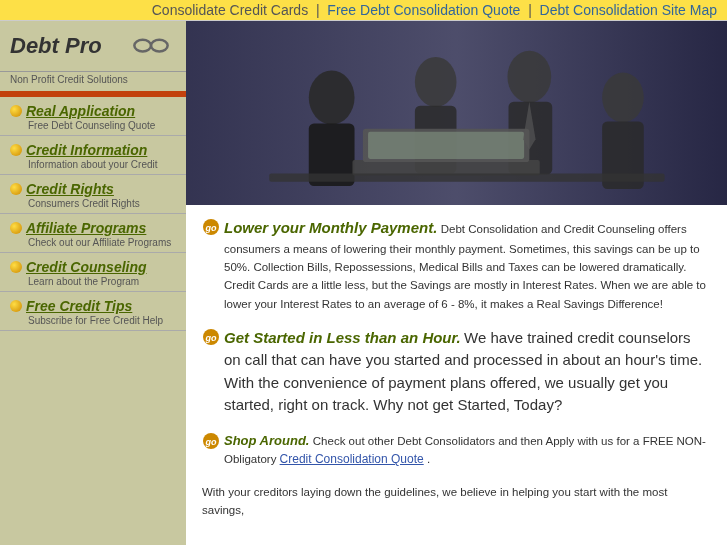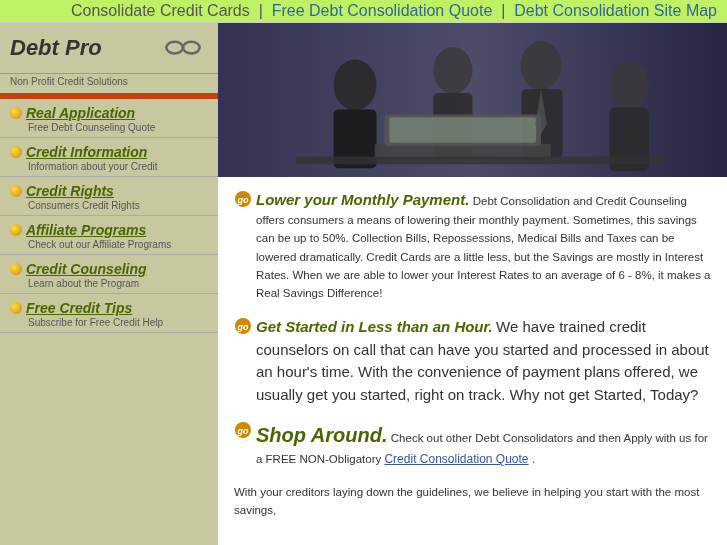--- a/index.html
+++ b/index.html
@@ -1,26 +1,26 @@
 <!DOCTYPE html>
 <html><head>
   <meta charset="utf-8">
   <style>
     * { margin: 0; padding: 0; box-sizing: border-box; }
     body { font-family: Arial, sans-serif; font-size: 12px; background: #fff; width: 727px; height: 545px; overflow: hidden; }
 
     #layout { display: flex; flex-direction: column; height: 545px; }
 
-    #top-bar { background: #bef264; border-bottom: 1px solid #ccc; padding: 2px 10px; text-align: right; font-size: 16px; color: #555; }
+    #top-bar { background: #fde047; border-bottom: 1px solid #ccc; padding: 2px 10px; text-align: right; font-size: 14px; color: #555; }
     #top-bar a { color: #336699; text-decoration: none; }
 
     #main-row { display: flex; flex: 1; overflow: hidden; }
 
     
-    #sidebar { width: 218px; background: #c8c8a0; flex-shrink: 0; display: flex; flex-direction: column; }
+    #sidebar { width: 186px; background: #c8c8a0; flex-shrink: 0; display: flex; flex-direction: column; }
 
     #logo-area { background: #c8c8a0; padding: 5px 10px; border-bottom: 1px solid #999; display: flex; align-items: center; justify-content: space-between; }
     #logo-icon { width: 50px; height: 40px; }
     #nonprofit-label { font-size: 10px; color: #555; padding: 2px 10px 6px 10px; background: #c8c8a0; border-bottom: 6px solid #c2410c; }
 
     .nav-item { padding: 6px 10px 4px 10px; border-bottom: 1px solid #aaa; }
     .nav-item .nav-title { display: flex; align-items: center; gap: 4px; font-size: 14px; color: #4a6600; font-weight: bold; font-style: italic; text-decoration: underline; cursor: pointer; }
     .nav-item .nav-subtitle { font-size: 10px; color: #555; margin-top: 1px; padding-left: 18px; }
     .bullet { width: 12px; height: 12px; border-radius: 50%; background: radial-gradient(circle at 35% 35%, #ffdd44, #cc8800); display: inline-block; flex-shrink: 0; }
 
@@ -181,21 +181,21 @@
           </div>
         </div>
 
         <div class="section">
           <div class="section-header-row">
             <svg class="go-icon" viewBox="0 0 18 18">
               <circle cx="9" cy="9" r="8" fill="#cc8800"></circle>
               <text x="9" y="13" text-anchor="middle" font-size="9" font-weight="bold" fill="white" font-style="italic">go</text>
             </svg>
             <span>
-              <span style="font-size:20px;color:#4a6600;font-style:italic;font-weight:bold;margin-top:34px;">Shop Around.</span>
+              <span style="font-size:13px;color:#4a6600;font-style:italic;font-weight:bold;margin-top:34px;">Shop Around.</span>
               <span style="font-size:11.5px;color:#333;"> Check out other Debt Consolidators and then Apply with us for a FREE NON-Obligatory </span>
               <a class="link-blue">Credit Consolidation Quote</a>
               <span style="font-size:11.5px;color:#333;">.</span>
             </span>
           </div>
         </div>
 
         <div class="section">
           <span style="font-size:11.5px;color:#333;">With your creditors laying down the guidelines, we believe in helping you start with the most savings,</span>
         </div>

